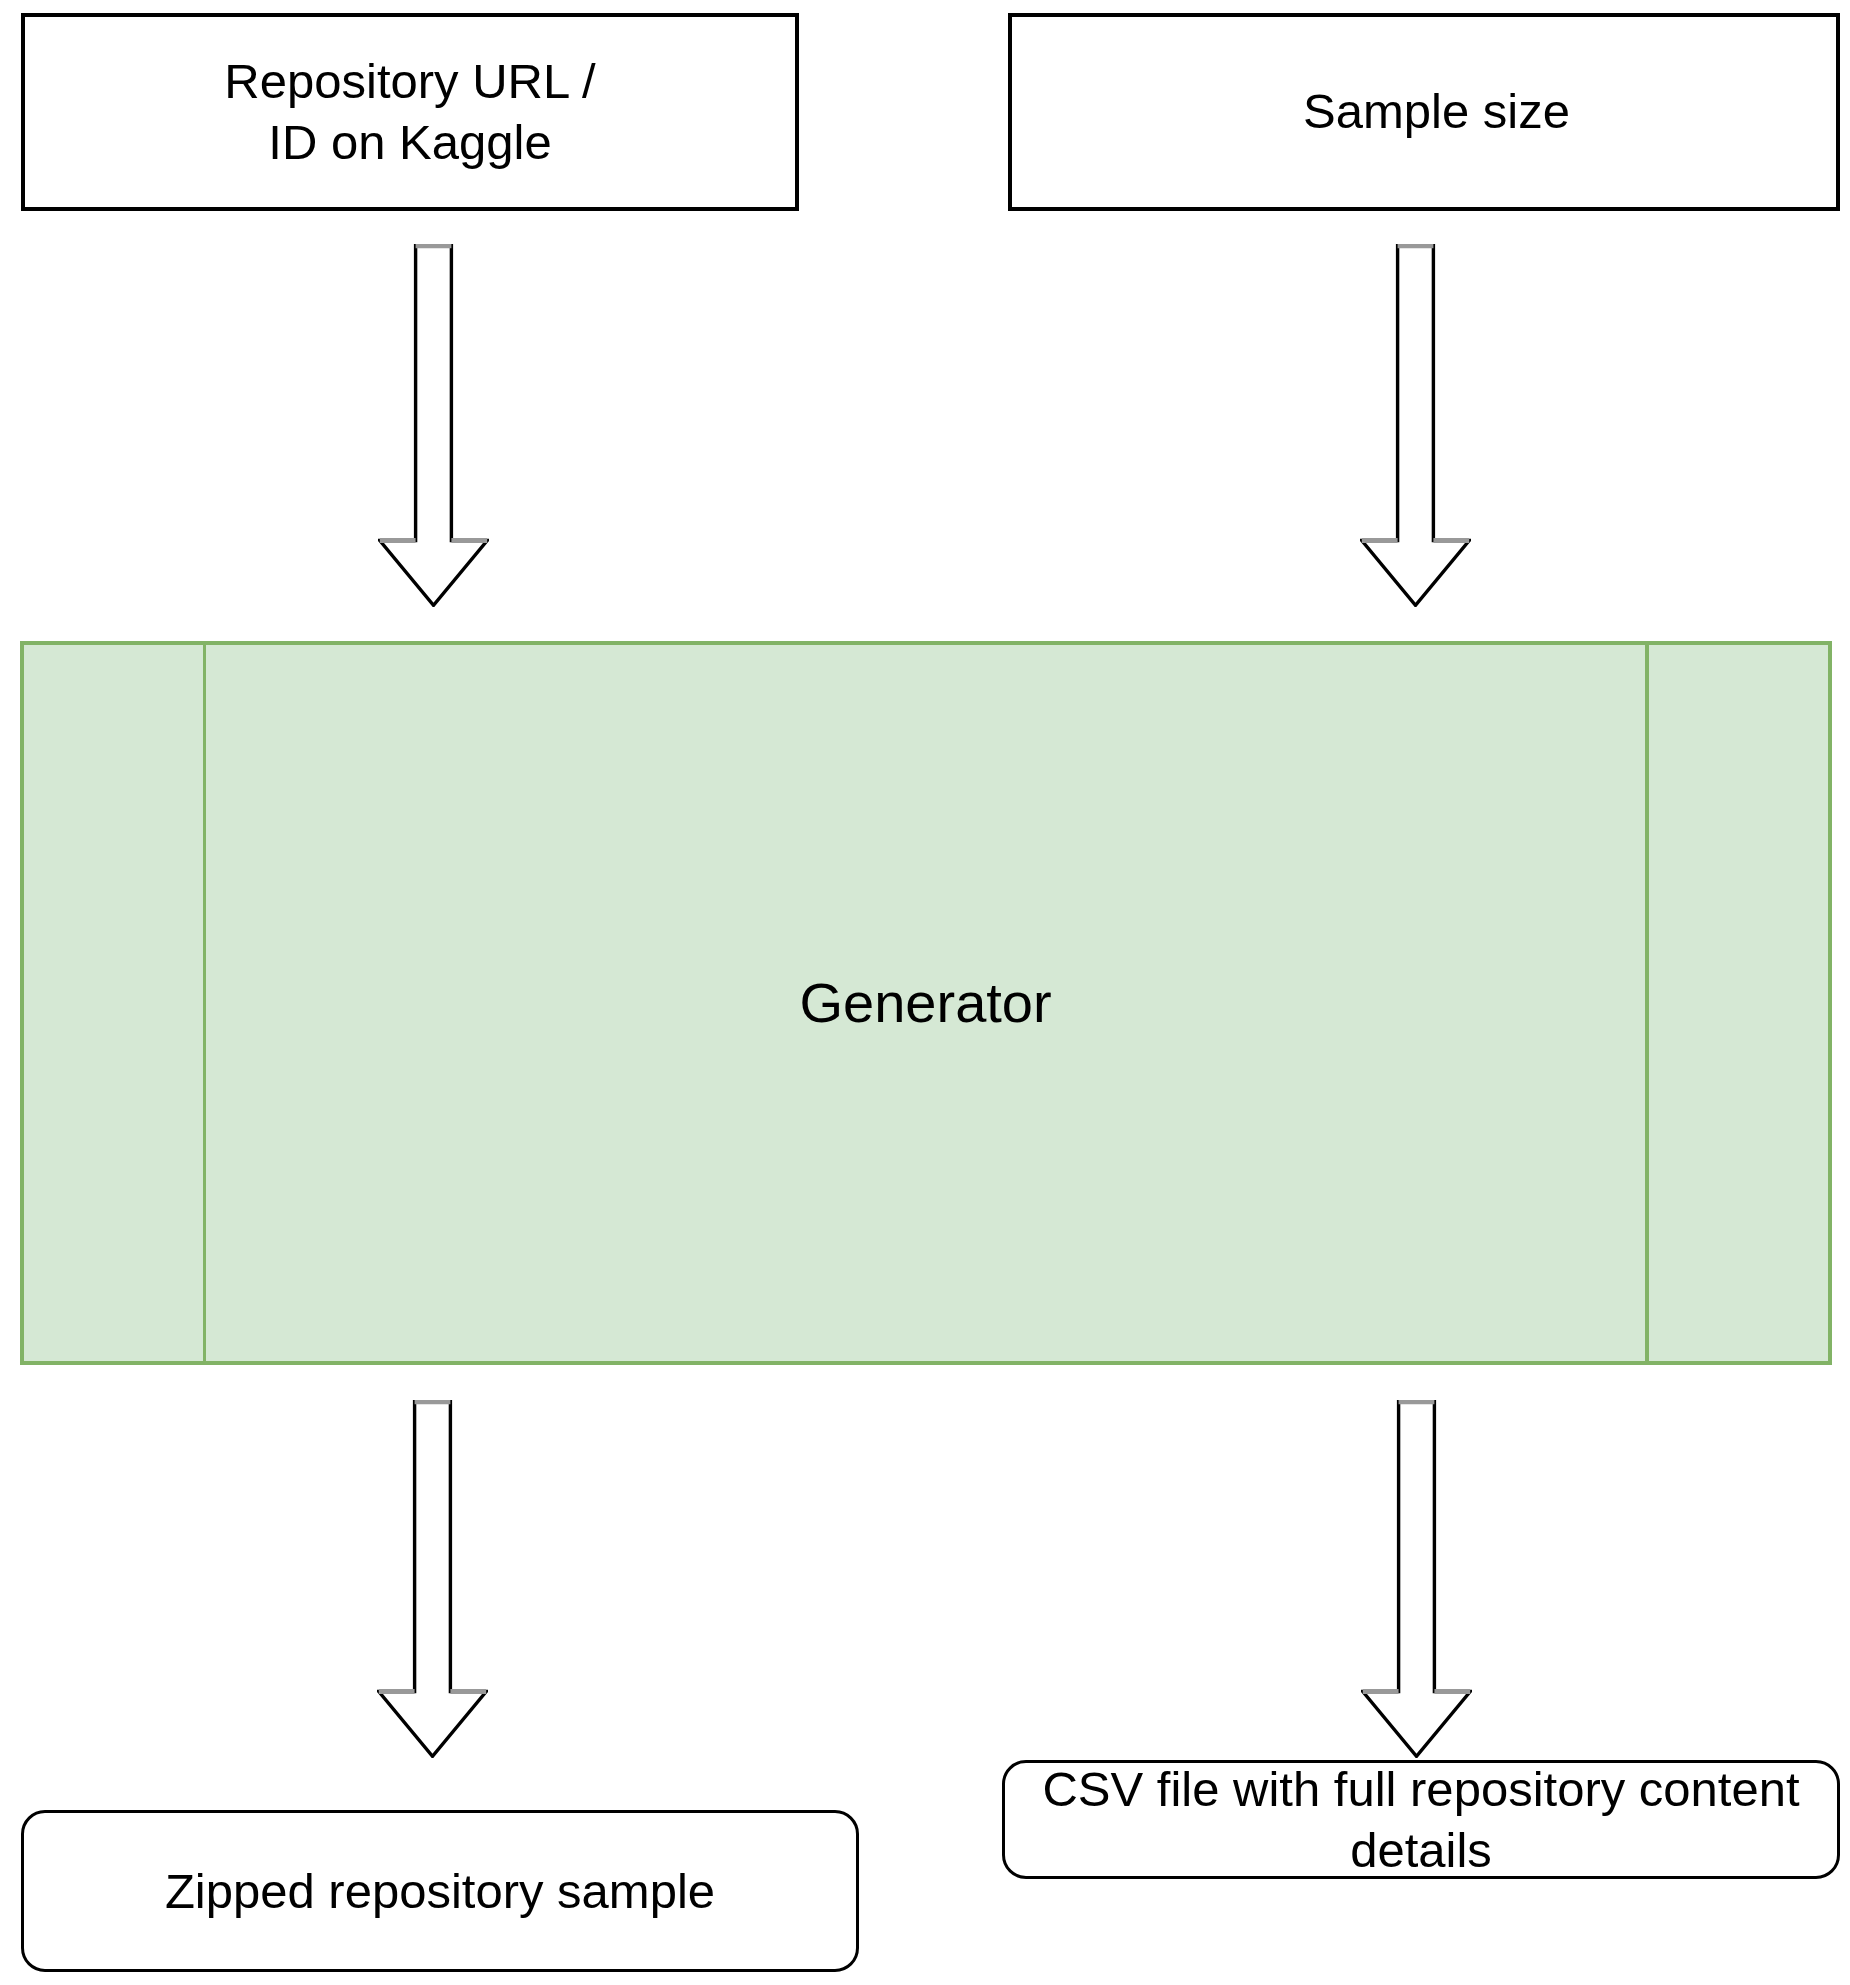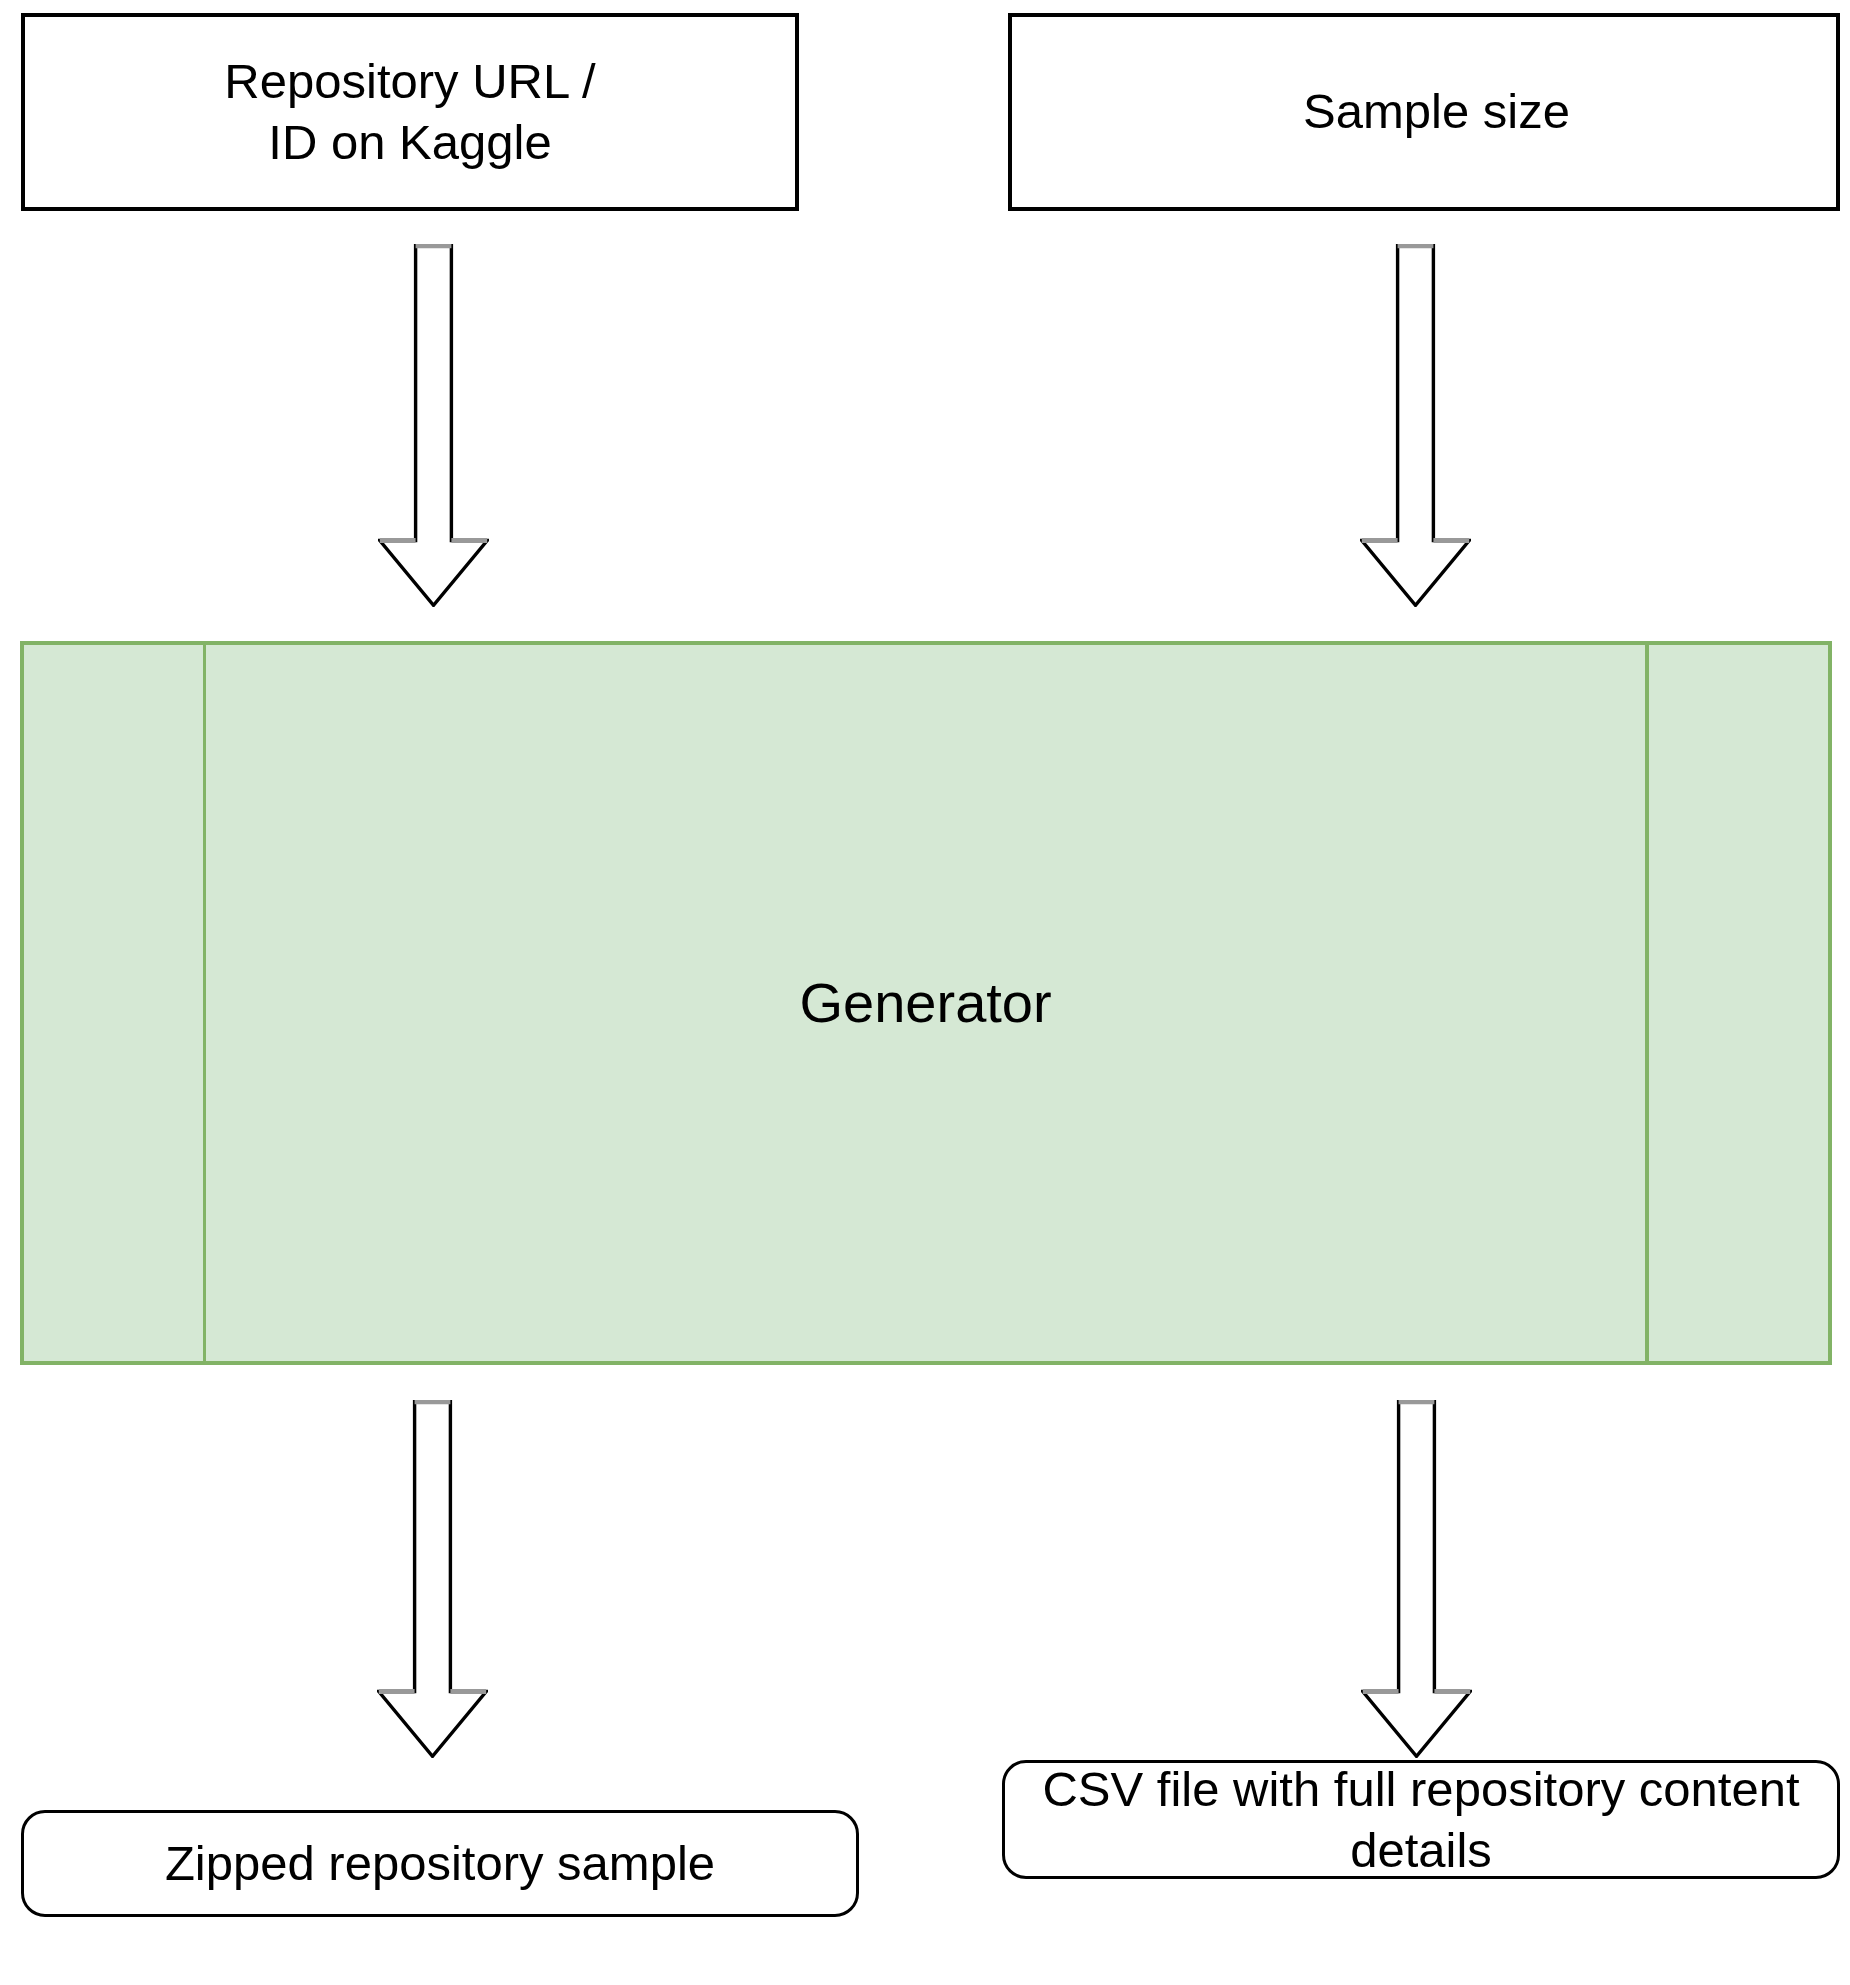--- a/index.html
+++ b/index.html
@@ -55,21 +55,21 @@
   }
   .generator-divider {
     position: absolute;
     top: 0; bottom: 0;
     width: 3.4px;
     background: var(--generator-border);
   }
   .generator-divider.left  { left: 179px; }
   .generator-divider.right { right: 179px; }
 
-  #node-zip-output { left: 21px;   top: 1810px; width: 838px; height: 107px; }
+  #node-zip-output { left: 21px;   top: 1810px; width: 838px; height: 162px; }
   #node-csv-output { left: 1002px; top: 1760px; width: 838px; height: 119px; }
 
   .arrow { position: absolute; display: block; }
   #arrow-repo-to-generator   { left: 378px;  top: 244px;  }
   #arrow-sample-to-generator { left: 1360px; top: 244px;  }
   #arrow-generator-to-zip    { left: 377px;  top: 1400px; }
   #arrow-generator-to-csv    { left: 1361px; top: 1400px; }
 
   .arrow polygon {
     fill: var(--arrow-fill);

